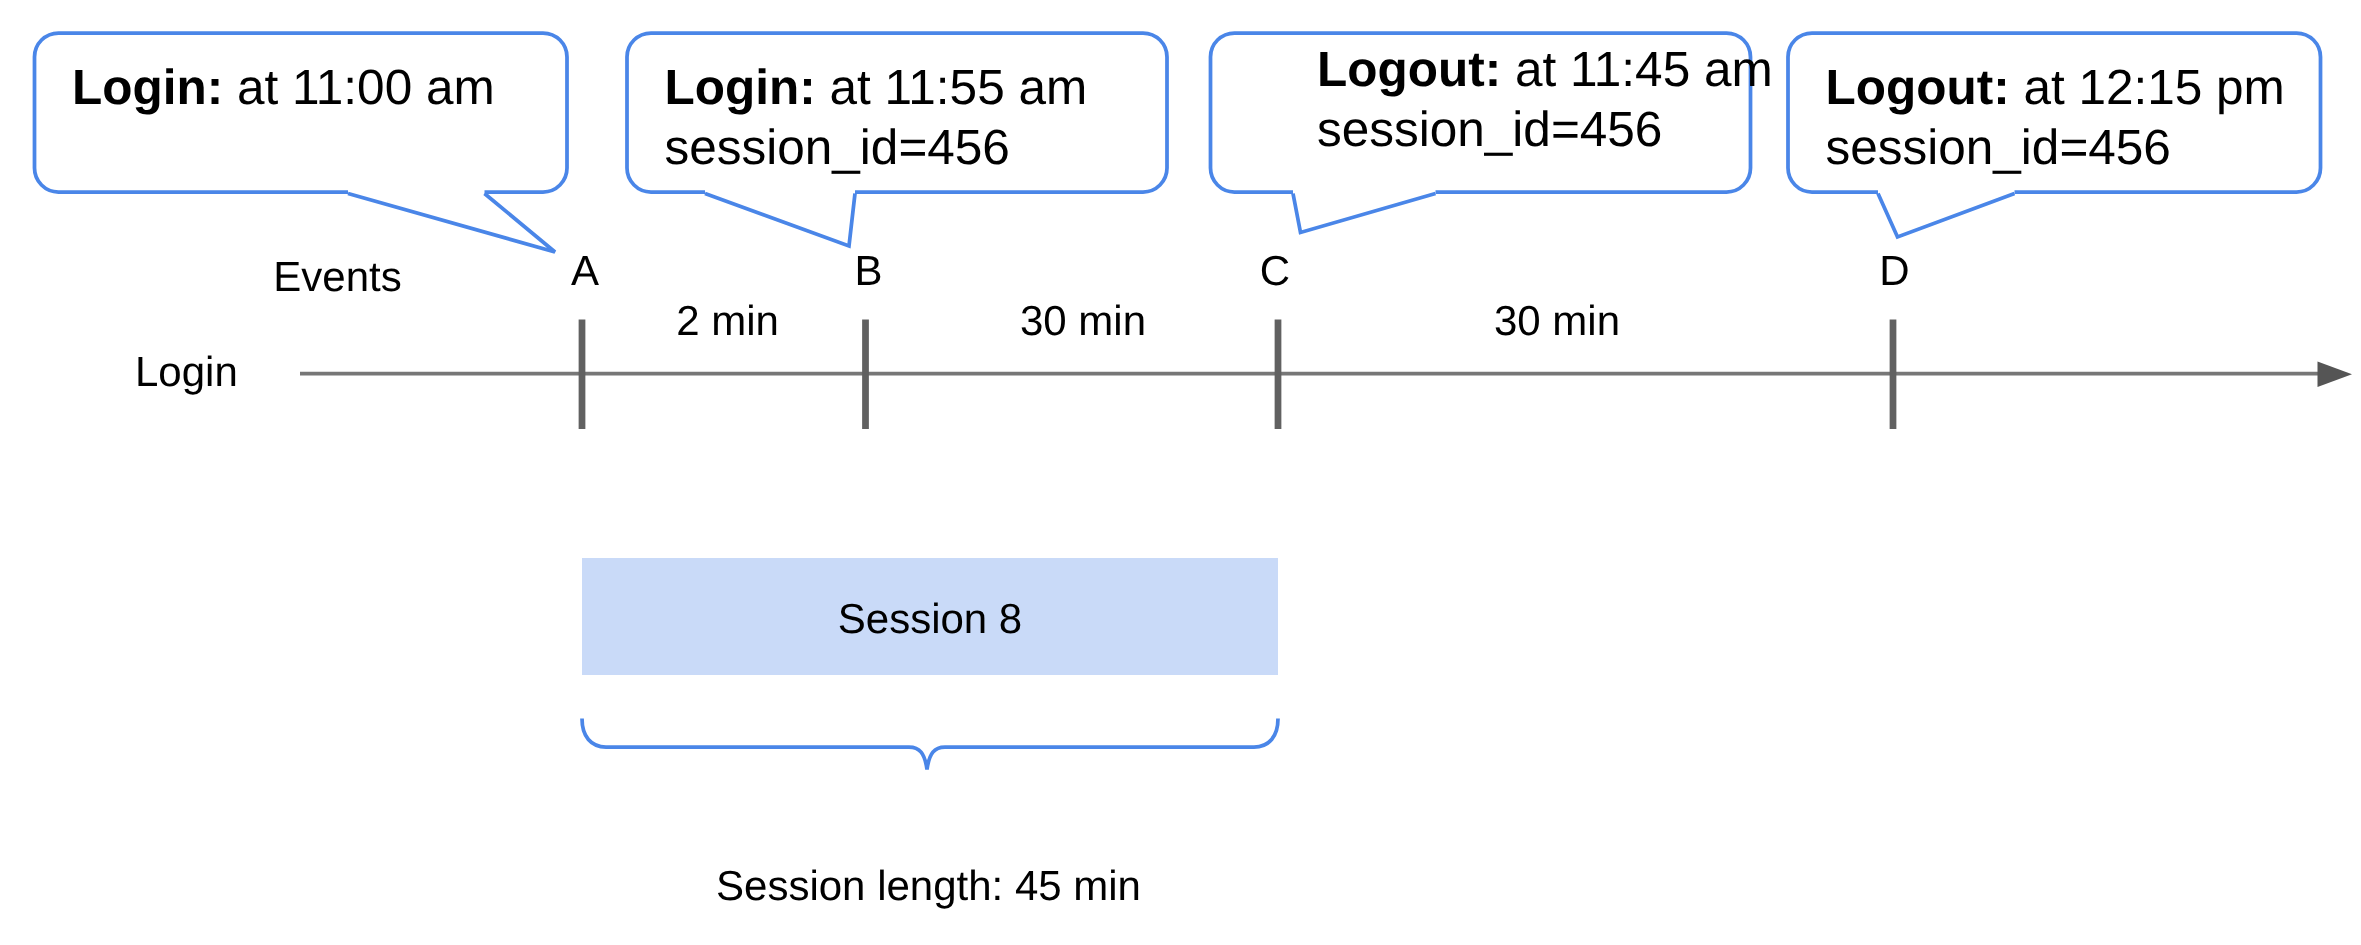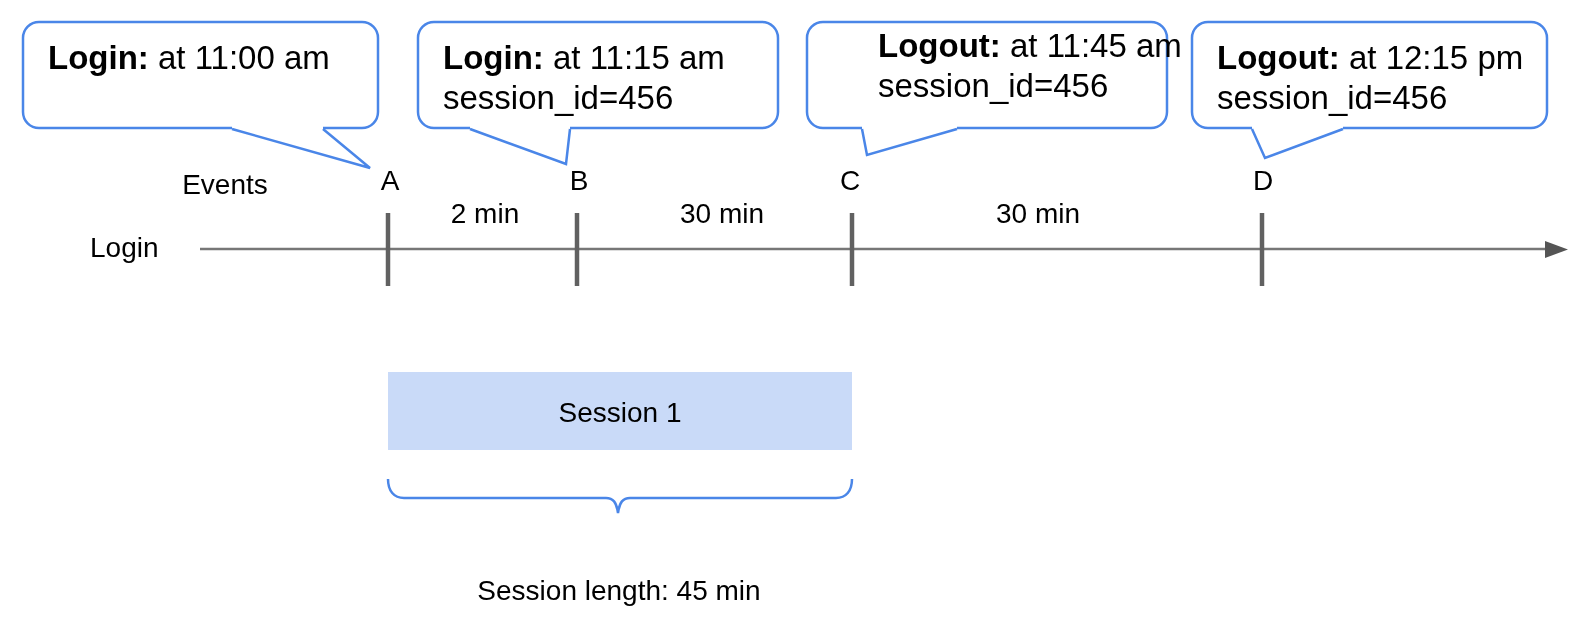--- a/index.html
+++ b/index.html
@@ -49,21 +49,21 @@
     <path fill="none" stroke-width="2.5" d="M862,129 L867,155 L957,129" stroke="#4a86e8"></path>
 
     <path fill="#ffffff" d="M1252,130 L1265,158 L1343,130 L1343,124 L1252,124 Z"></path>
     <path fill="none" stroke-width="2.5" d="M1252,129 L1265,158 L1343,129" stroke="#4a86e8"></path>
   </svg>
 
   <div class="abs callout-text" style="left:48px;top:38px;">
     <div><b>Login:</b><span> at 11:00 am</span></div>
   </div>
   <div class="abs callout-text" style="left:443px;top:38px;">
-    <div><b>Login:</b><span> at 11:15 am</span></div>
+    <div><b>Login:</b><span> at 11:55 am</span></div>
     <div>session_id=456</div>
   </div>
   <div class="abs callout-text" style="left:832px;top:26px;margin-left:46px;">
     <div><b>Logout:</b><span> at 11:45 am</span></div>
     <div>session_id=456</div>
   </div>
   <div class="abs callout-text" style="left:1217px;top:38px;">
     <div><b>Logout:</b><span> at 12:15 pm</span></div>
     <div>session_id=456</div>
   </div>
@@ -73,16 +73,16 @@
 
   <div class="abs lbl ctr" style="left:390px;top:167px;">A</div>
   <div class="abs lbl ctr" style="left:579px;top:167px;">B</div>
   <div class="abs lbl ctr" style="left:850px;top:167px;">C</div>
   <div class="abs lbl ctr" style="left:1263px;top:167px;">D</div>
 
   <div class="abs interval ctr" style="left:485px;top:200px;">2 min</div>
   <div class="abs interval ctr" style="left:722px;top:200px;">30 min</div>
   <div class="abs interval ctr" style="left:1038px;top:200px;">30 min</div>
 
-  <div class="abs lbl ctr" style="left:620px;top:399px;">Session 1</div>
+  <div class="abs lbl ctr" style="left:620px;top:399px;">Session 8</div>
   <div class="abs lbl ctr" style="left:619px;top:577px;">Session length: 45 min</div>
 
 </div>
 
 </body></html>

